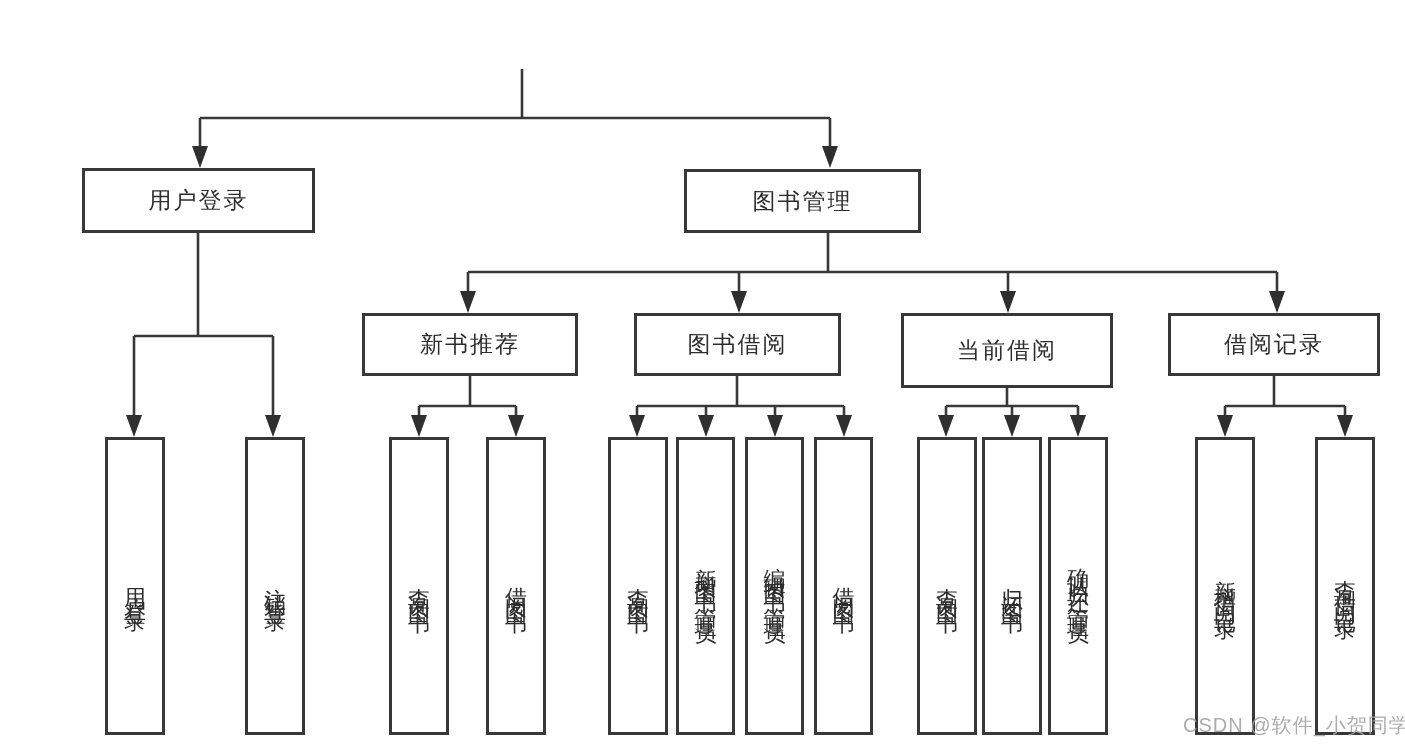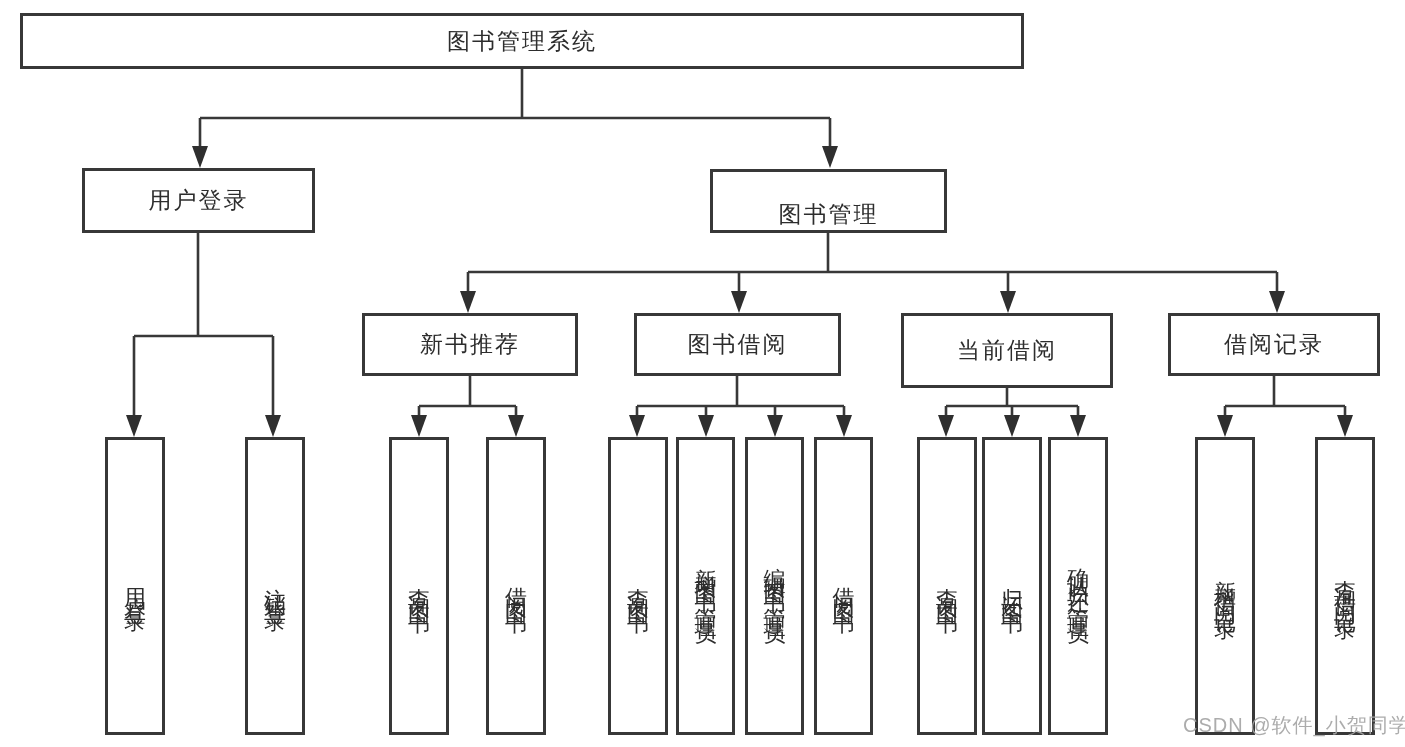--- a/index.html
+++ b/index.html
@@ -98,28 +98,25 @@
       <polygon class="arrowhead" points="767,415 783,415 775,437"></polygon>
       <polygon class="arrowhead" points="836,415 852,415 844,437"></polygon>
       <polygon class="arrowhead" points="938,415 954,415 946,437"></polygon>
       <polygon class="arrowhead" points="1004,415 1020,415 1012,437"></polygon>
       <polygon class="arrowhead" points="1070,415 1086,415 1078,437"></polygon>
       <polygon class="arrowhead" points="1217,415 1233,415 1225,437"></polygon>
       <polygon class="arrowhead" points="1337,415 1353,415 1345,437"></polygon>
     </g>
   </svg>
 
-  <div class="node hnode" style="left:20px; top:13px; width:1004px; height:56px;">
-    <span>图书管理系统</span>
-  </div>
 
   <div class="node hnode" style="left:82px; top:168px; width:233px; height:65px;">
     <span>用户登录</span>
   </div>
-  <div class="node hnode" style="left:710px; top:169px; width:237px; height:64px;align-items:flex-end;">
+  <div class="node hnode" style="left:684px; top:169px; width:237px; height:64px;">
     <span>图书管理</span>
   </div>
 
   <div class="node hnode" style="left:362px; top:313px; width:216px; height:63px;">
     <span>新书推荐</span>
   </div>
   <div class="node hnode" style="left:634px; top:313px; width:207px; height:63px;">
     <span>图书借阅</span>
   </div>
   <div class="node hnode" style="left:901px; top:313px; width:212px; height:75px;">

